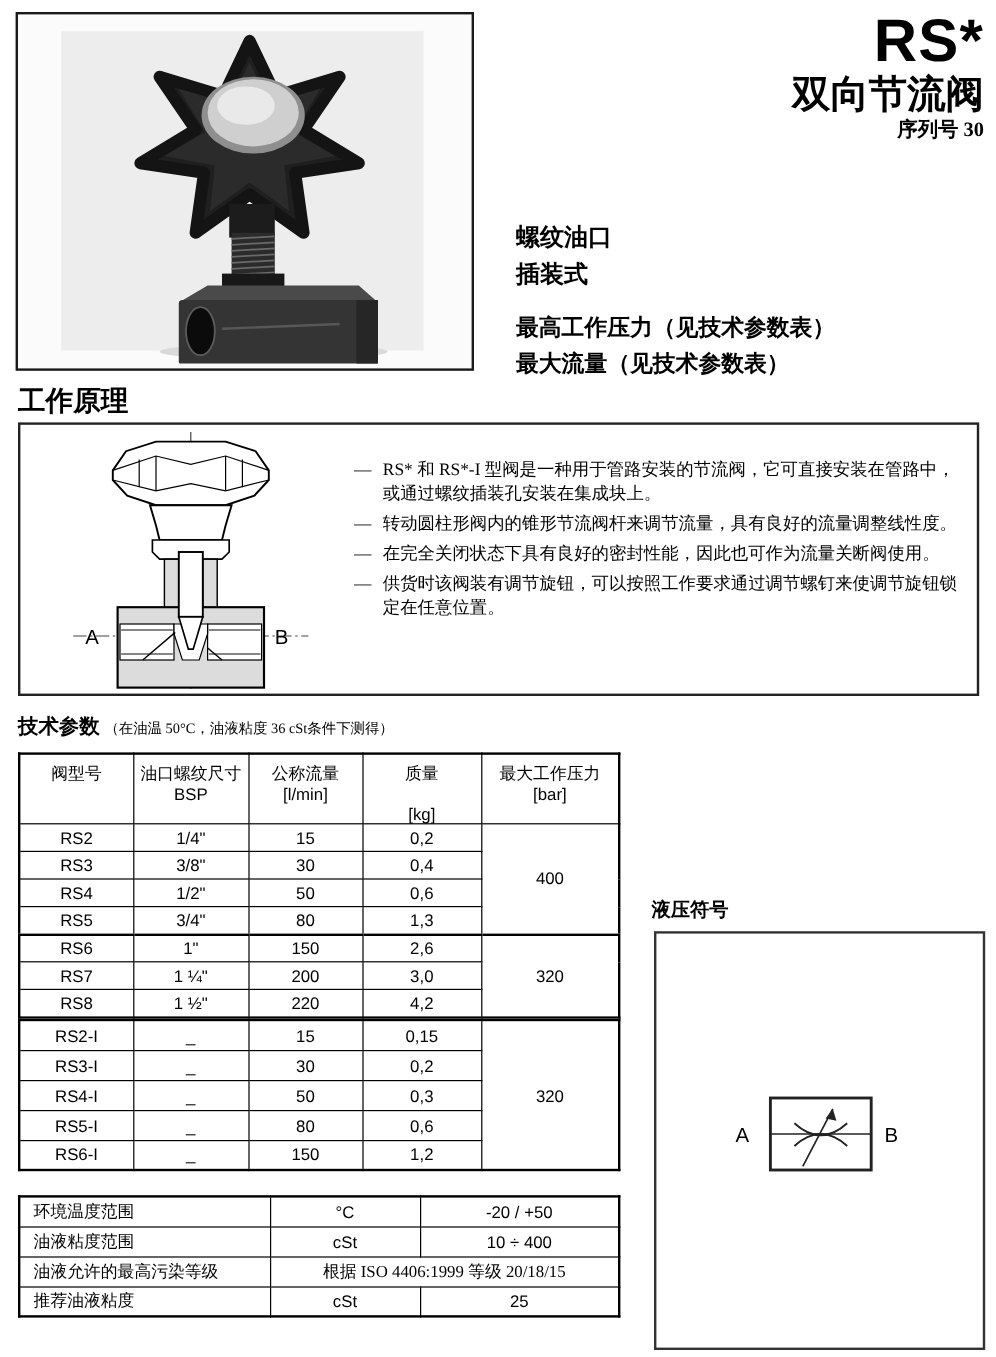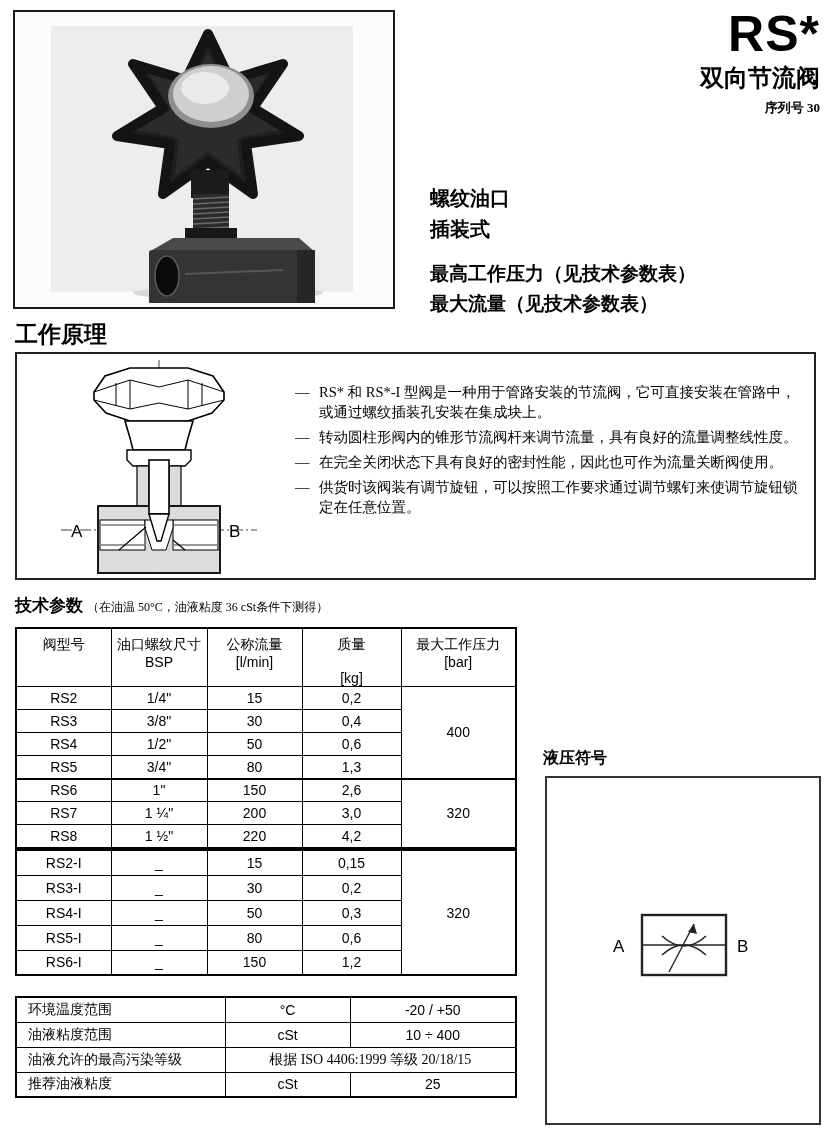--- a/index.html
+++ b/index.html
@@ -6,22 +6,22 @@
   .page{position:relative;width:830px;height:1131px;background:#ffffff;color:#000;
         font-family:"Liberation Sans",sans-serif;overflow:hidden;}
 
   
   .photo-frame{position:absolute;left:13px;top:10px;width:378px;height:295px;
                border:2px solid #1a1a1a;background:#fbfbfb;}
 
   
   .title-block{position:absolute;right:10px;top:6px;text-align:right;}
   .model-code{font-size:50px;line-height:56px;font-weight:bold;letter-spacing:1px;}
-  .model-type{font-size:24px;line-height:33px;font-weight:bold;font-family:"Liberation Serif",serif;}
-  .model-series{font-size:13px;line-height:25px;font-weight:bold;font-family:"Liberation Serif",serif;}
+  .model-type{font-size:32px;line-height:33px;font-weight:bold;font-family:"Liberation Serif",serif;}
+  .model-series{font-size:17px;line-height:25px;font-weight:bold;font-family:"Liberation Serif",serif;}
 
   
   .features{position:absolute;left:430px;top:183px;font-family:"Liberation Serif",serif;font-weight:bold;}
   .feat-a{font-size:20px;line-height:31px;}
   .feat-b{font-size:19px;line-height:29px;margin-top:14px;}
 
   
   .wp-title{position:absolute;left:15px;top:319px;font-size:23px;font-weight:bold;
             font-family:"Liberation Serif",serif;}
   .wp-box{position:absolute;left:15px;top:352px;width:797px;height:224px;border:2px solid #222;}

